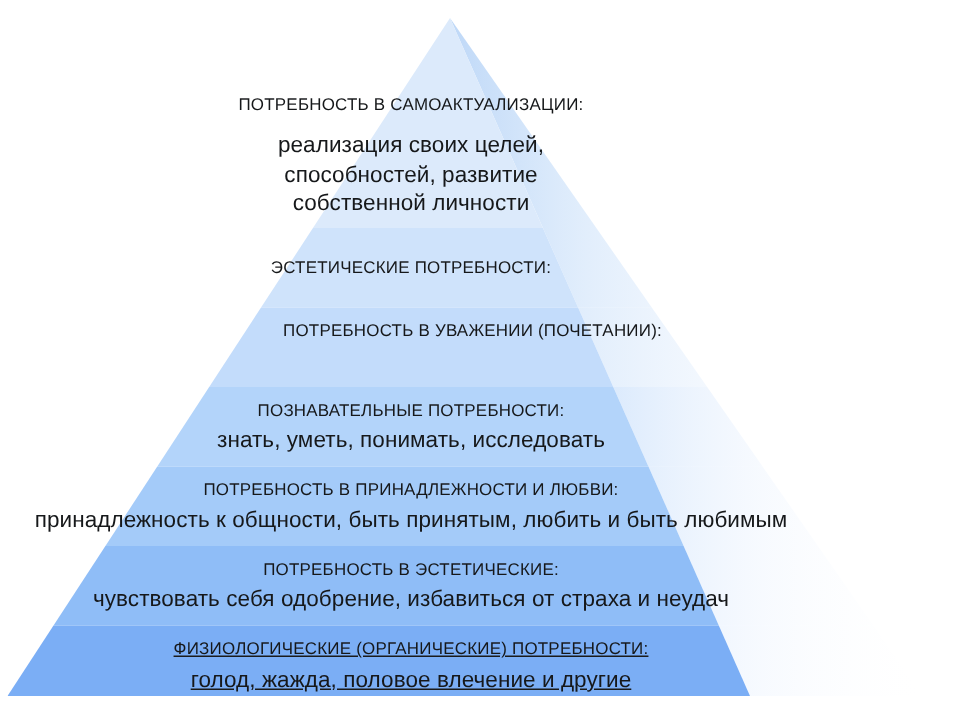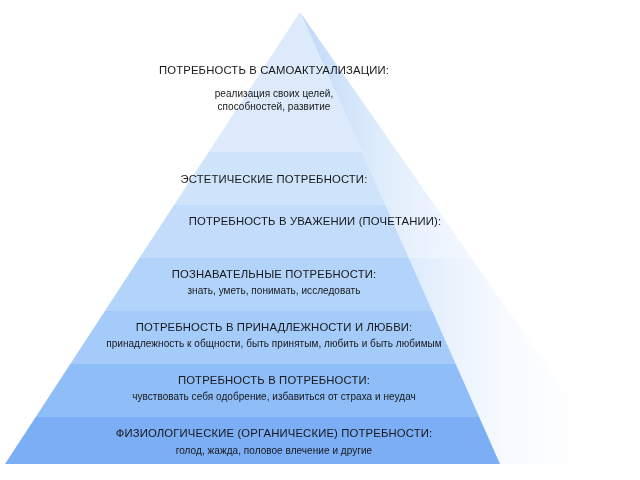--- a/index.html
+++ b/index.html
@@ -48,21 +48,21 @@
   .tier-title {
     display: block;
     font-size: 11.3px;
     letter-spacing: 0.15px;
     white-space: nowrap;
     color: #16181a;
   }
 
   .tier-desc {
     display: block;
-    font-size: 10px;
+    font-size: 15px;
     letter-spacing: 0.05px;
     color: #16181a;
   }
 
   .tier-desc .desc-line {
     display: block;
   }
 
   
   #tier-self-actualization  { top: 64px;  }
@@ -76,21 +76,21 @@
 
   #tier-cognitive           { top: 268px; }
   #tier-cognitive .tier-desc { margin-top: 3px; }
 
   #tier-belonging           { top: 321px; }
   #tier-belonging .tier-desc { margin-top: 3px; }
 
   #tier-safety              { top: 374px; }
   #tier-safety .tier-desc   { margin-top: 3px; }
 
-  #tier-physiological       { top: 427px; }
+  #tier-physiological       { top: 427px; text-decoration: underline; }
   #tier-physiological .tier-desc { margin-top: 4px; }
 </style>
 </head>
 <body>
 
 <div id="stage">
 
   <svg id="pyramid-svg" viewBox="0 0 640 480">
     <defs>
 
@@ -136,20 +136,21 @@
     </g>
   </svg>
 
   <div id="tier-text-layer">
 
     <div class="tier-text" id="tier-self-actualization">
       <span class="tier-title">ПОТРЕБНОСТЬ В САМОАКТУАЛИЗАЦИИ:</span>
       <span class="tier-desc">
         <span class="desc-line">реализация своих целей,</span>
         <span class="desc-line">способностей, развитие</span>
+        <span class="desc-line">собственной личности</span>
       </span>
     </div>
 
     <div class="tier-text" id="tier-aesthetic">
       <span class="tier-title">ЭСТЕТИЧЕСКИЕ ПОТРЕБНОСТИ:</span>
     </div>
 
     <div class="tier-text" id="tier-esteem">
       <span class="tier-title">ПОТРЕБНОСТЬ В УВАЖЕНИИ (ПОЧЕТАНИИ):</span>
     </div>
@@ -162,21 +163,21 @@
     </div>
 
     <div class="tier-text" id="tier-cognitive">
       <span class="tier-title">ПОЗНАВАТЕЛЬНЫЕ ПОТРЕБНОСТИ:</span>
       <span class="tier-desc">
         <span class="desc-line">знать, уметь, понимать, исследовать</span>
       </span>
     </div>
 
     <div class="tier-text" id="tier-safety">
-      <span class="tier-title">ПОТРЕБНОСТЬ В ПОТРЕБНОСТИ:</span>
+      <span class="tier-title">ПОТРЕБНОСТЬ В ЭСТЕТИЧЕСКИЕ:</span>
       <span class="tier-desc">
         <span class="desc-line">чувствовать себя одобрение, избавиться от страха и неудач</span>
       </span>
     </div>
 
     <div class="tier-text" id="tier-physiological">
       <span class="tier-title">ФИЗИОЛОГИЧЕСКИЕ (ОРГАНИЧЕСКИЕ) ПОТРЕБНОСТИ:</span>
       <span class="tier-desc">
         <span class="desc-line">голод, жажда, половое влечение и другие</span>
       </span>

